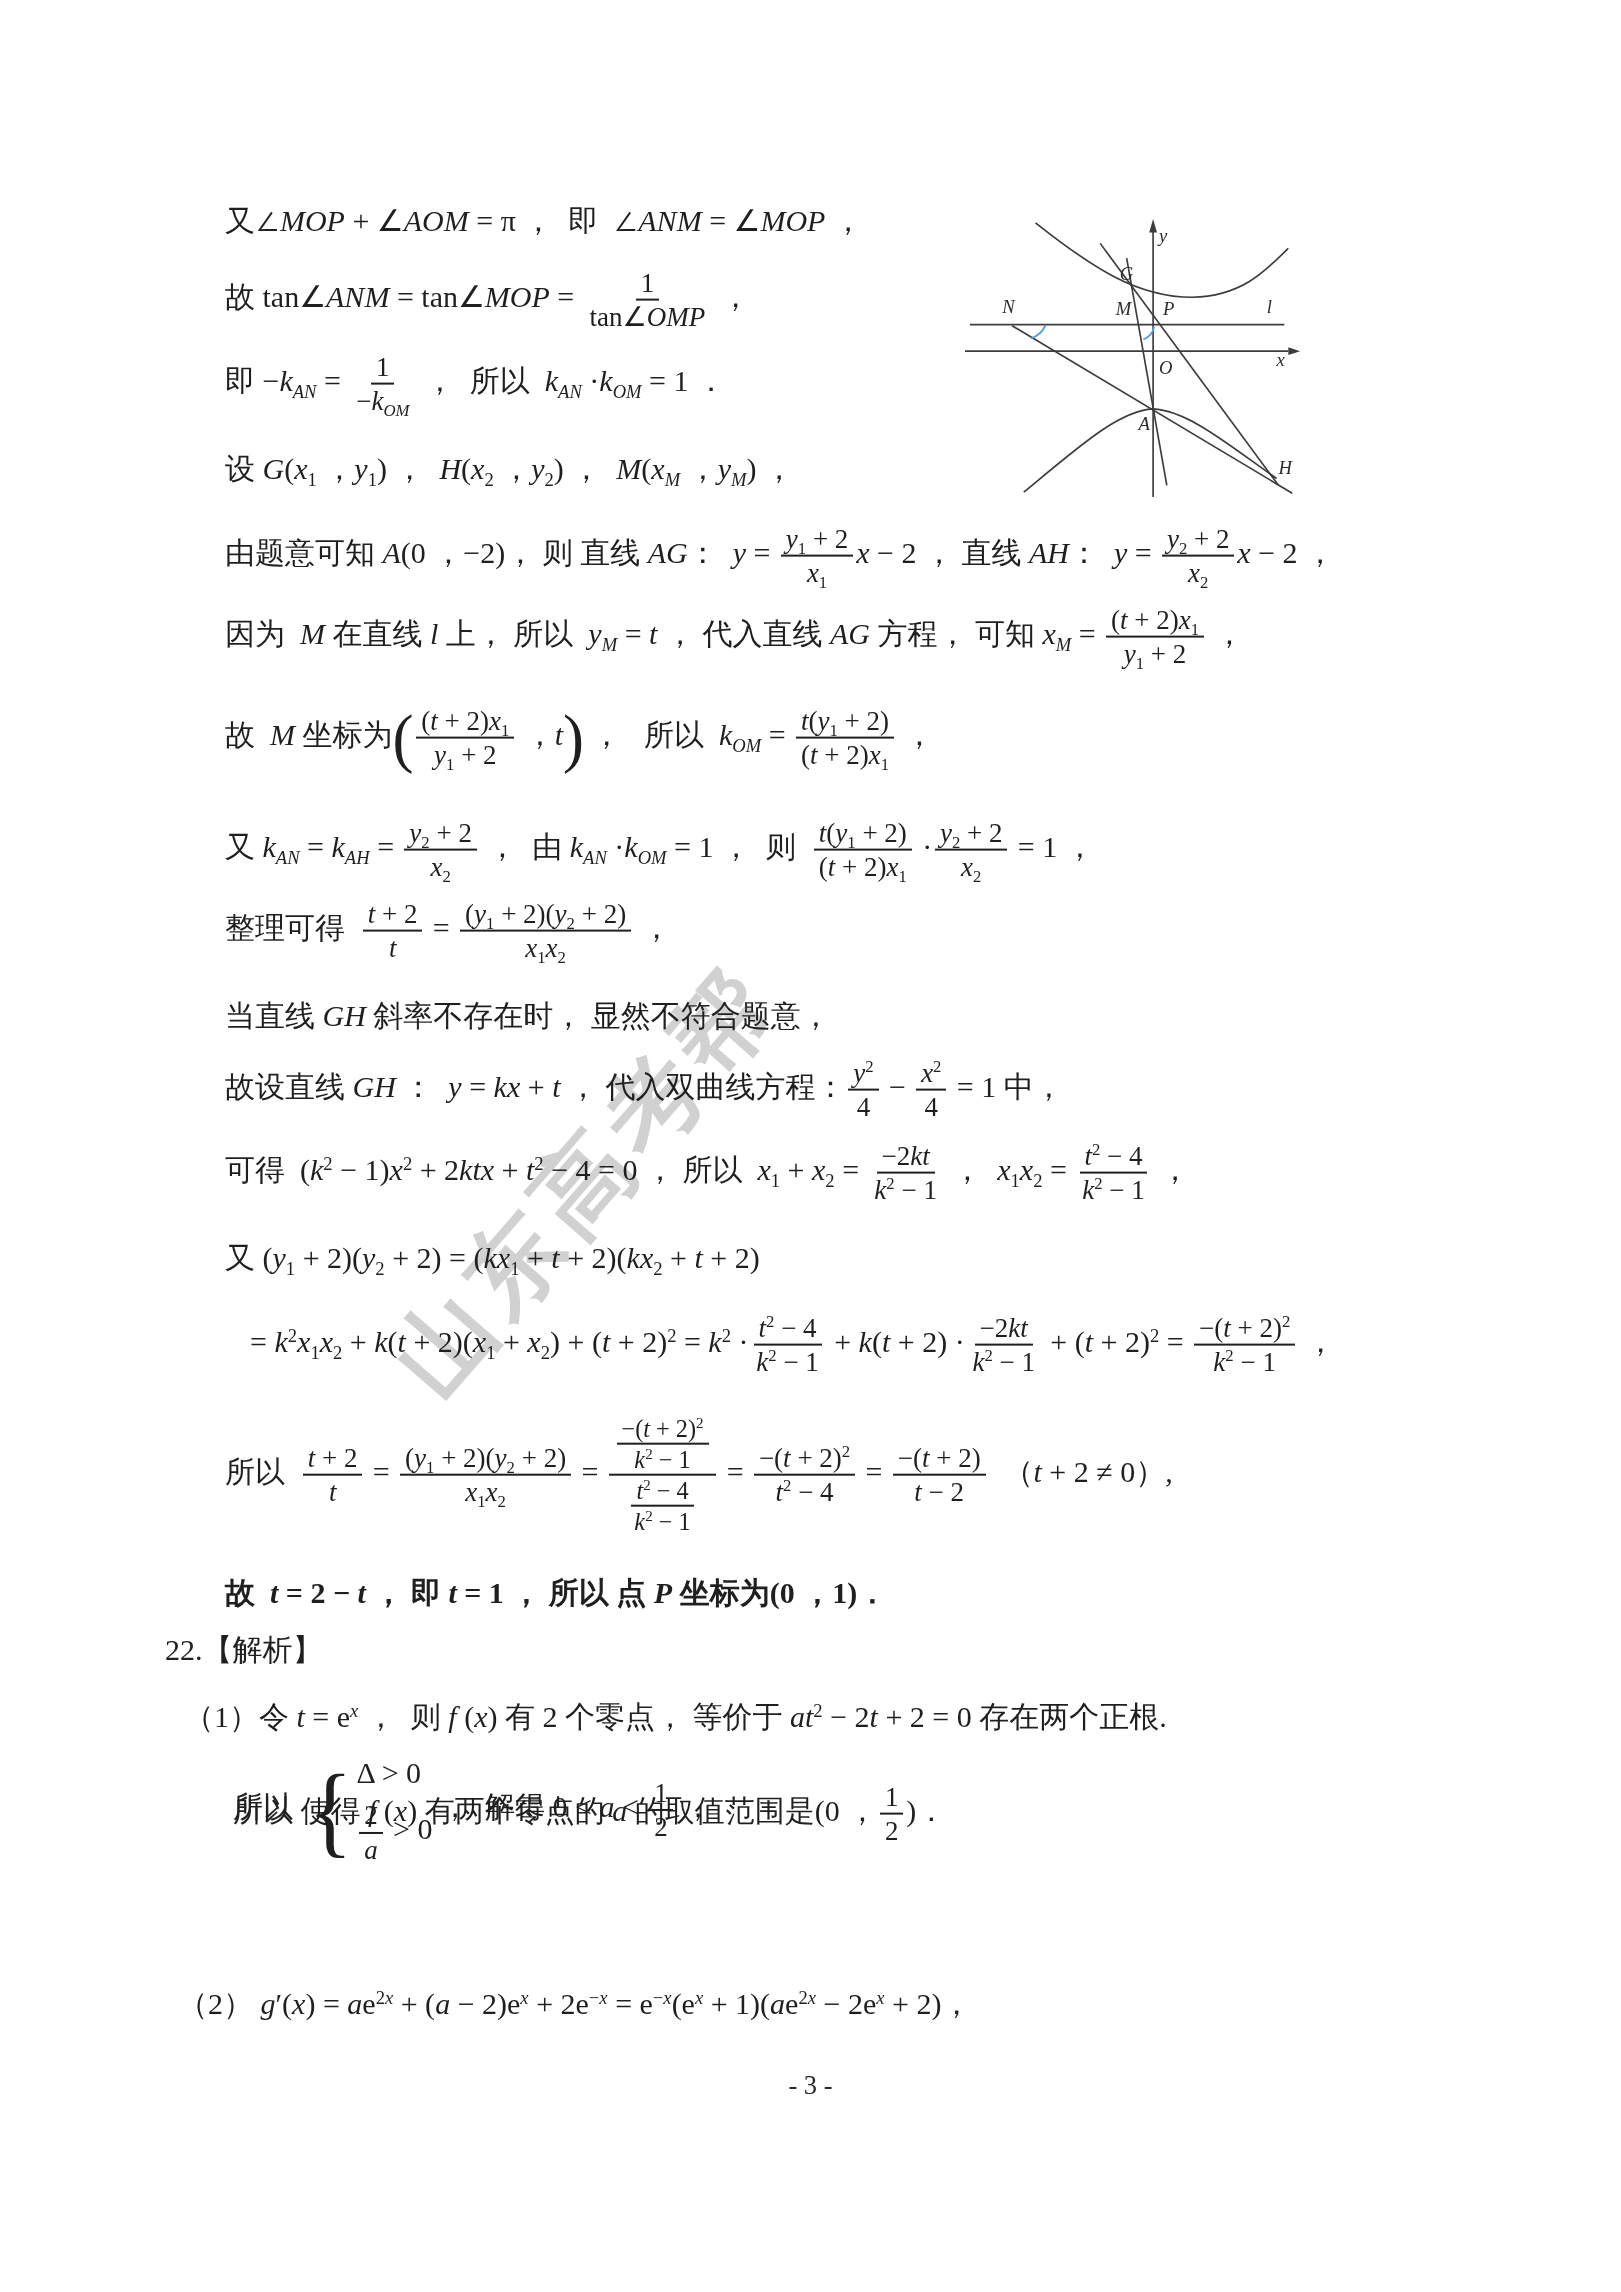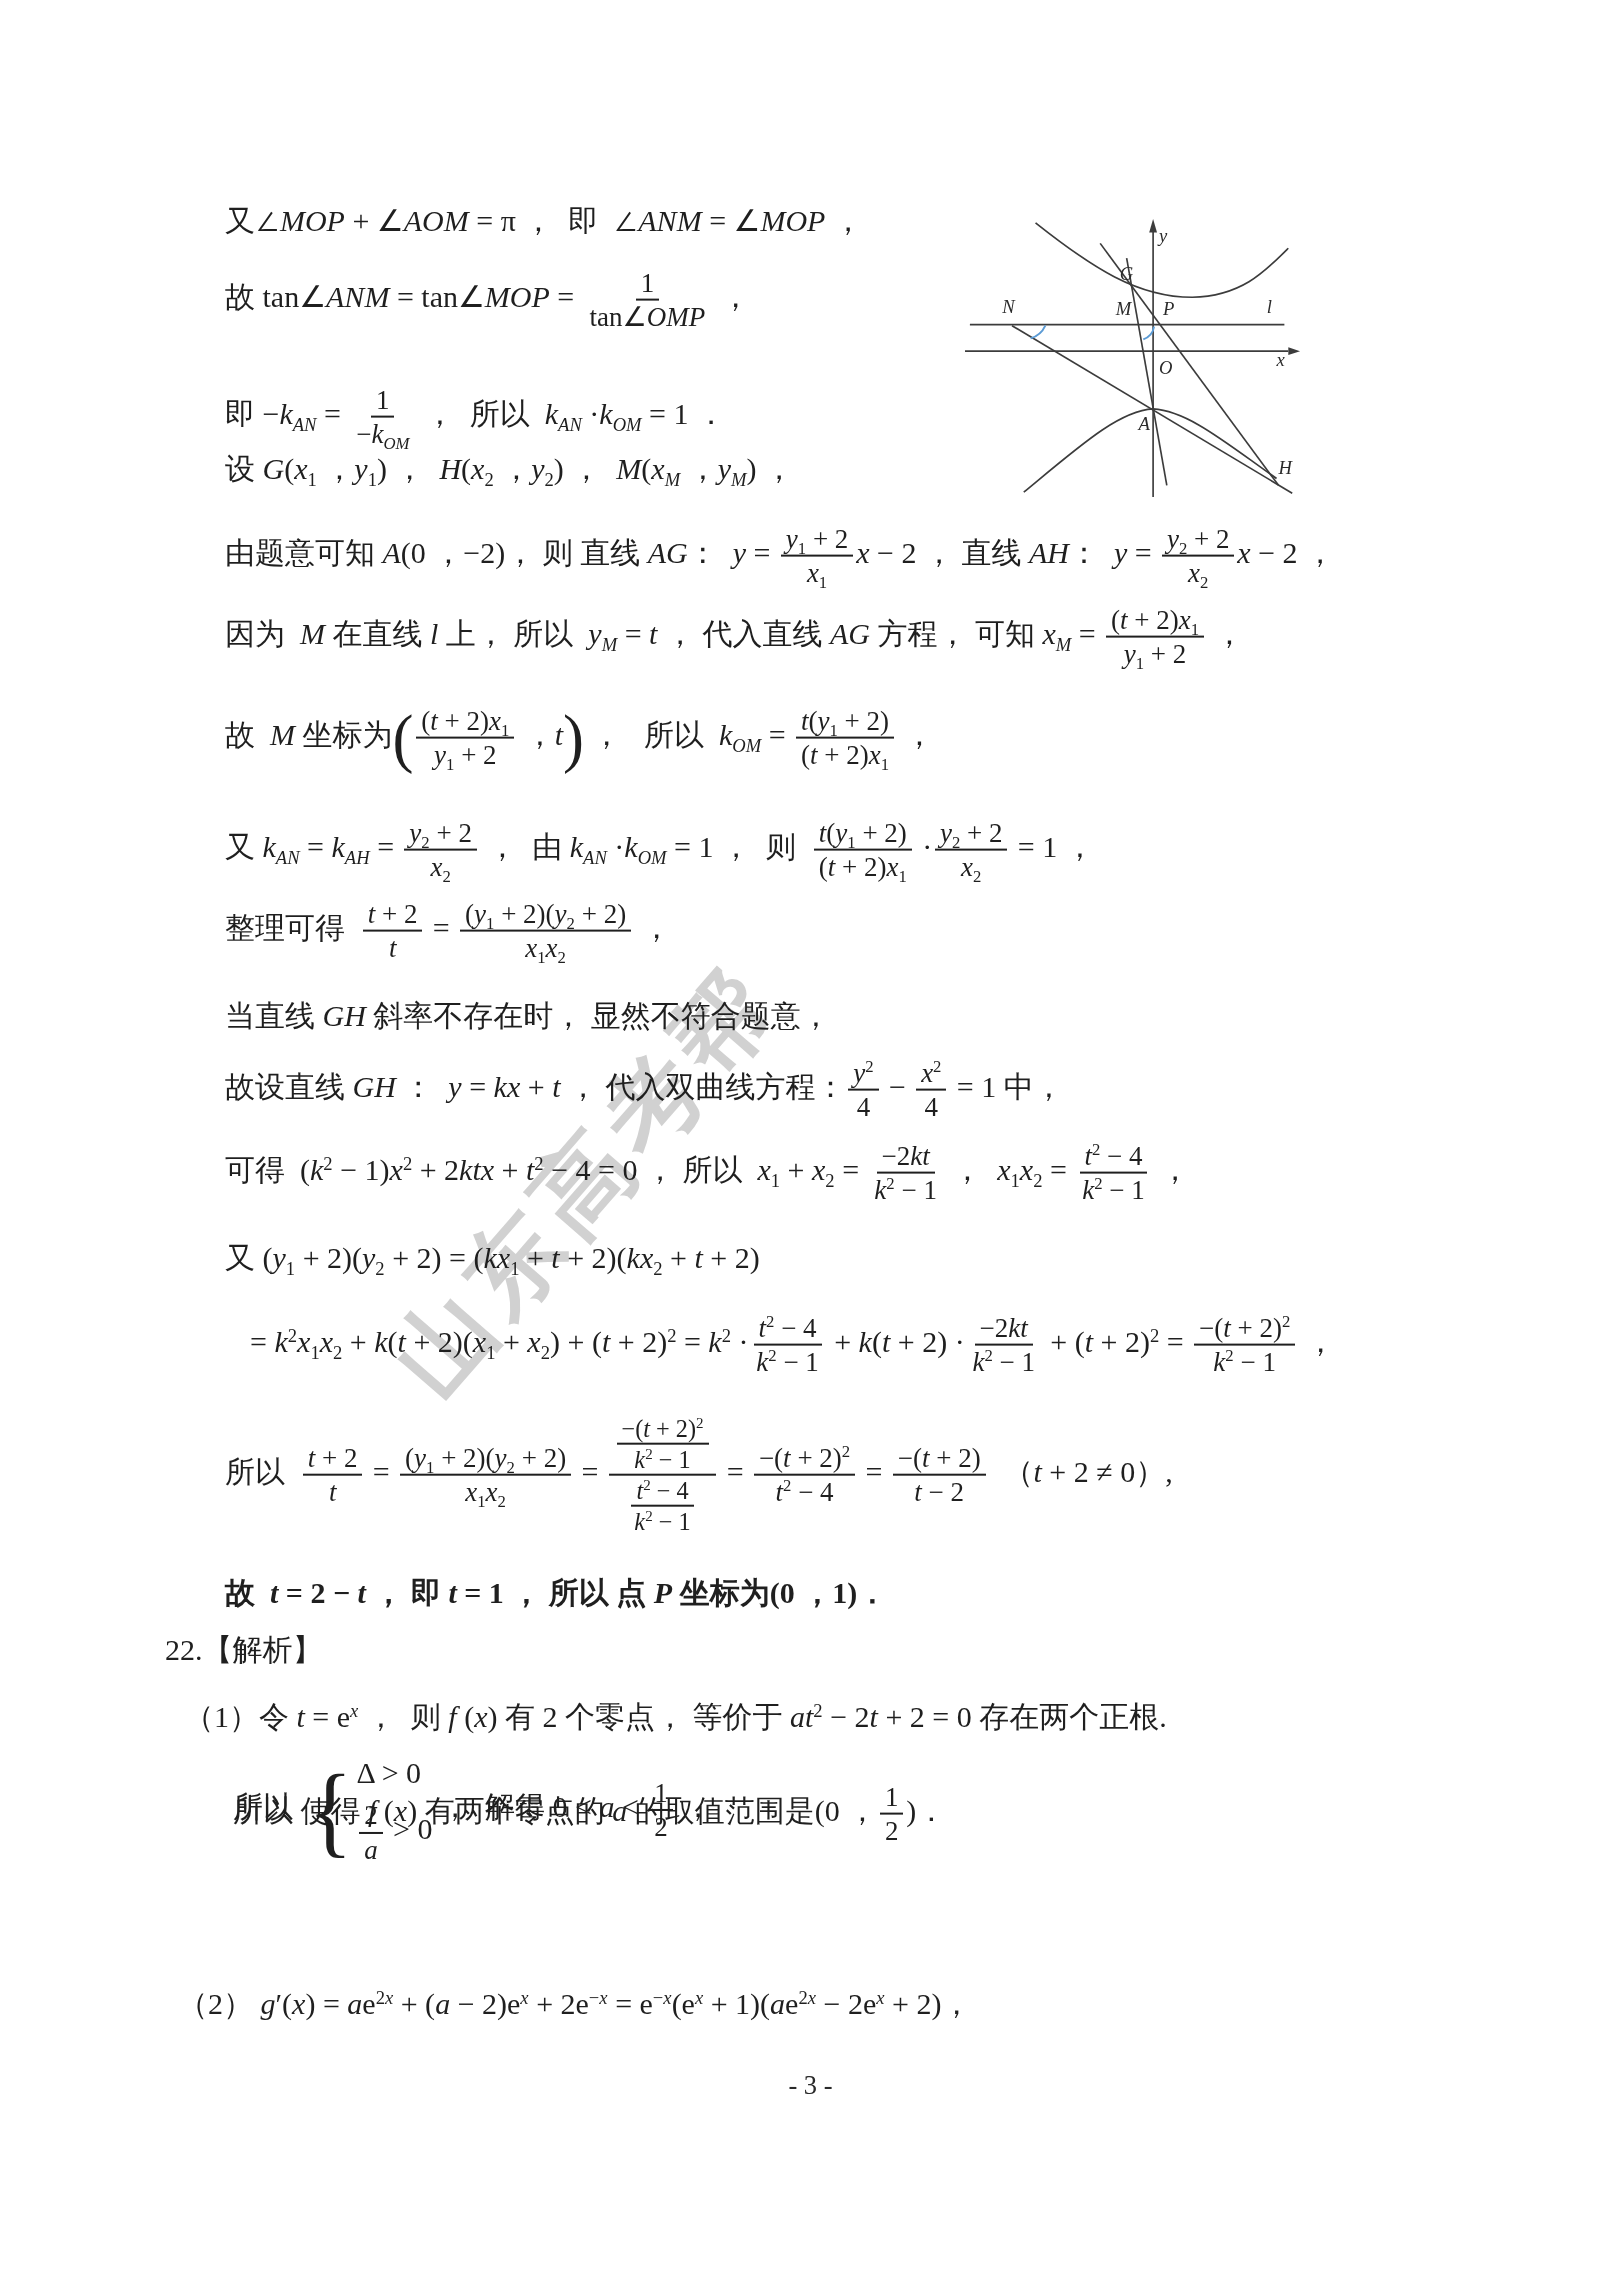--- a/index.html
+++ b/index.html
@@ -71,21 +71,21 @@
 </head>
 <body>
 
 <div class="page">
 
   <div class="watermark">山东高考帮</div>
 
   <div id="lines-layer">
       <div class="mline" style="left: 225px; top: 221px;">又∠<i>MOP</i> + ∠<i>AOM</i> = π ，  即  ∠<i>ANM</i> = ∠<i>MOP</i> ，</div>
       <div class="mline" style="left: 225px; top: 300px;">故 tan∠<i>ANM</i> = tan∠<i>MOP</i> = <span class="frac"><span class="num">1</span><span class="den">tan∠<i>OMP</i></span></span> ，</div>
-      <div class="mline" style="left: 225px; top: 384px; margin-top: 33px;">即 −<i>k</i><sub><i>AN</i></sub> = <span class="frac"><span class="num">1</span><span class="den">−<i>k</i><sub><i>OM</i></sub></span></span> ，  所以  <i>k</i><sub><i>AN</i></sub> ·<i>k</i><sub><i>OM</i></sub> = 1 ．</div>
+      <div class="mline" style="left: 225px; top: 384px;">即 −<i>k</i><sub><i>AN</i></sub> = <span class="frac"><span class="num">1</span><span class="den">−<i>k</i><sub><i>OM</i></sub></span></span> ，  所以  <i>k</i><sub><i>AN</i></sub> ·<i>k</i><sub><i>OM</i></sub> = 1 ．</div>
       <div class="mline" style="left: 225px; top: 469px;">设 <i>G</i>(<i>x</i><sub>1</sub> ，<i>y</i><sub>1</sub>) ，  <i>H</i>(<i>x</i><sub>2</sub> ，<i>y</i><sub>2</sub>) ，  <i>M</i>(<i>x</i><sub><i>M</i></sub> ，<i>y</i><sub><i>M</i></sub>) ，</div>
       <div class="mline" style="left: 225px; top: 556px;">由题意可知 <i>A</i>(0 ，−2)， 则 直线 <i>AG</i>：  <i>y</i> = <span class="frac"><span class="num"><i>y</i><sub>1</sub> + 2</span><span class="den"><i>x</i><sub>1</sub></span></span><i>x</i> − 2 ， 直线 <i>AH</i>：  <i>y</i> = <span class="frac"><span class="num"><i>y</i><sub>2</sub> + 2</span><span class="den"><i>x</i><sub>2</sub></span></span><i>x</i> − 2 ，</div>
       <div class="mline" style="left: 225px; top: 637px;">因为  <i>M</i> 在直线 <i>l</i> 上， 所以  <i>y</i><sub><i>M</i></sub> = <i>t</i> ， 代入直线 <i>AG</i> 方程， 可知 <i>x</i><sub><i>M</i></sub> = <span class="frac"><span class="num">(<i>t</i> + 2)<i>x</i><sub>1</sub></span><span class="den"><i>y</i><sub>1</sub> + 2</span></span> ，</div>
       <div class="mline" style="left: 225px; top: 738px;">故  <i>M</i> 坐标为<span class="bigp"><span class="bp">(</span><span><span class="frac"><span class="num">(<i>t</i> + 2)<i>x</i><sub>1</sub></span><span class="den"><i>y</i><sub>1</sub> + 2</span></span> ，<i>t</i></span><span class="bp">)</span></span> ，   所以  <i>k</i><sub><i>OM</i></sub> = <span class="frac"><span class="num"><i>t</i>(<i>y</i><sub>1</sub> + 2)</span><span class="den">(<i>t</i> + 2)<i>x</i><sub>1</sub></span></span> ，</div>
       <div class="mline" style="left: 225px; top: 850px;">又 <i>k</i><sub><i>AN</i></sub> = <i>k</i><sub><i>AH</i></sub> = <span class="frac"><span class="num"><i>y</i><sub>2</sub> + 2</span><span class="den"><i>x</i><sub>2</sub></span></span> ，  由 <i>k</i><sub><i>AN</i></sub> ·<i>k</i><sub><i>OM</i></sub> = 1 ，  则  <span class="frac"><span class="num"><i>t</i>(<i>y</i><sub>1</sub> + 2)</span><span class="den">(<i>t</i> + 2)<i>x</i><sub>1</sub></span></span> ·<span class="frac"><span class="num"><i>y</i><sub>2</sub> + 2</span><span class="den"><i>x</i><sub>2</sub></span></span> = 1 ，</div>
       <div class="mline" style="left: 225px; top: 931px;">整理可得  <span class="frac"><span class="num"><i>t</i> + 2</span><span class="den"><i>t</i></span></span> = <span class="frac"><span class="num">(<i>y</i><sub>1</sub> + 2)(<i>y</i><sub>2</sub> + 2)</span><span class="den"><i>x</i><sub>1</sub><i>x</i><sub>2</sub></span></span> ，</div>
       <div class="mline" style="left: 225px; top: 1016px;">当直线 <i>GH</i> 斜率不存在时， 显然不符合题意，</div>
       <div class="mline" style="left: 225px; top: 1090px;">故设直线 <i>GH</i> ：  <i>y</i> = <i>kx</i> + <i>t</i> ， 代入双曲线方程：<span class="frac"><span class="num"><i>y</i><sup>2</sup></span><span class="den">4</span></span> − <span class="frac"><span class="num"><i>x</i><sup>2</sup></span><span class="den">4</span></span> = 1 中，</div>
       <div class="mline" style="left: 225px; top: 1173px;">可得  (<i>k</i><sup>2</sup> − 1)<i>x</i><sup>2</sup> + 2<i>ktx</i> + <i>t</i><sup>2</sup> − 4 = 0 ， 所以  <i>x</i><sub>1</sub> + <i>x</i><sub>2</sub> = <span class="frac"><span class="num">−2<i>kt</i></span><span class="den"><i>k</i><sup>2</sup> − 1</span></span> ，  <i>x</i><sub>1</sub><i>x</i><sub>2</sub> = <span class="frac"><span class="num"><i>t</i><sup>2</sup> − 4</span><span class="den"><i>k</i><sup>2</sup> − 1</span></span> ，</div>
       <div class="mline" style="left: 225px; top: 1258px;">又 (<i>y</i><sub>1</sub> + 2)(<i>y</i><sub>2</sub> + 2) = (<i>kx</i><sub>1</sub> + <i>t</i> + 2)(<i>kx</i><sub>2</sub> + <i>t</i> + 2)</div>

